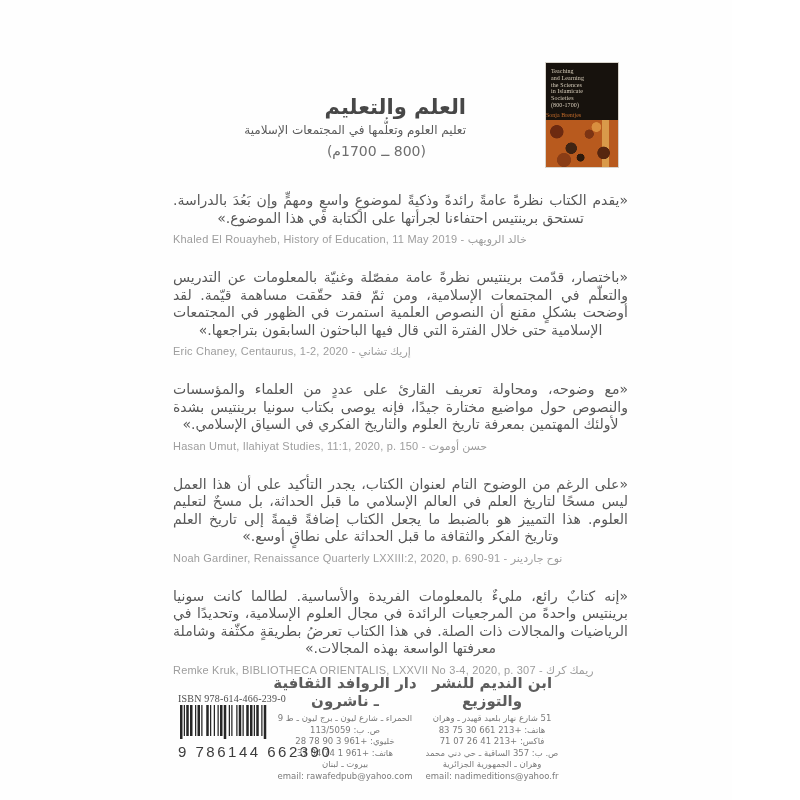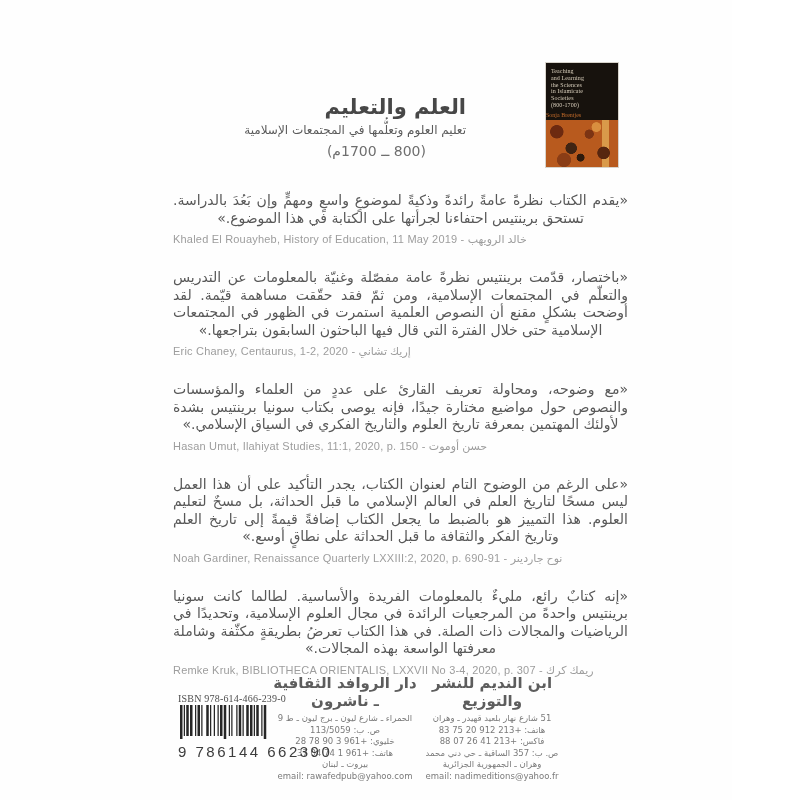--- a/index.html
+++ b/index.html
@@ -106,22 +106,22 @@
     <div class="quote">
       <div class="quote-text">«إنه كتابٌ رائع، مليءٌ بالمعلومات الفريدة والأساسية. لطالما كانت سونيا برينتيس واحدةً من المرجعيات الرائدة في مجال العلوم الإسلامية، وتحديدًا في الرياضيات والمجالات ذات الصلة. في هذا الكتاب تعرضُ بطريقةٍ مكثّفة وشاملة معرفتها الواسعة بهذه المجالات.»</div>
       <div class="quote-attr">Remke Kruk, BIBLIOTHECA ORIENTALIS, LXXVII No 3-4, 2020, p. 307 - ريمك كرك</div>
     </div>
   </div>
 
   <div class="pub-col" id="pub-nadim">
     <div class="pub-name">ابن النديم للنشر والتوزيع</div>
     <div class="pub-lines">
         <div>51 شارع نهار بلعيد قهيدر ـ وهران</div>
-        <div>هاتف: +213 912 20 75 83</div>
-        <div>فاكس: +213 41 26 07 88</div>
+        <div>هاتف: +213 661 30 75 83</div>
+        <div>فاكس: +213 41 26 07 71</div>
         <div>ص. ب: 357 الساقية ـ حي دني محمد</div>
         <div>وهران ـ الجمهورية الجزائرية</div>
         <div>email: nadimeditions@yahoo.fr</div>
       </div>
   </div>
 
   <div class="pub-col" id="pub-rawafed">
     <div class="pub-name">دار الروافد الثقافية ـ ناشرون</div>
     <div class="pub-lines">
         <div>الحمراء ـ شارع ليون ـ برج ليون ـ ط 9</div>

